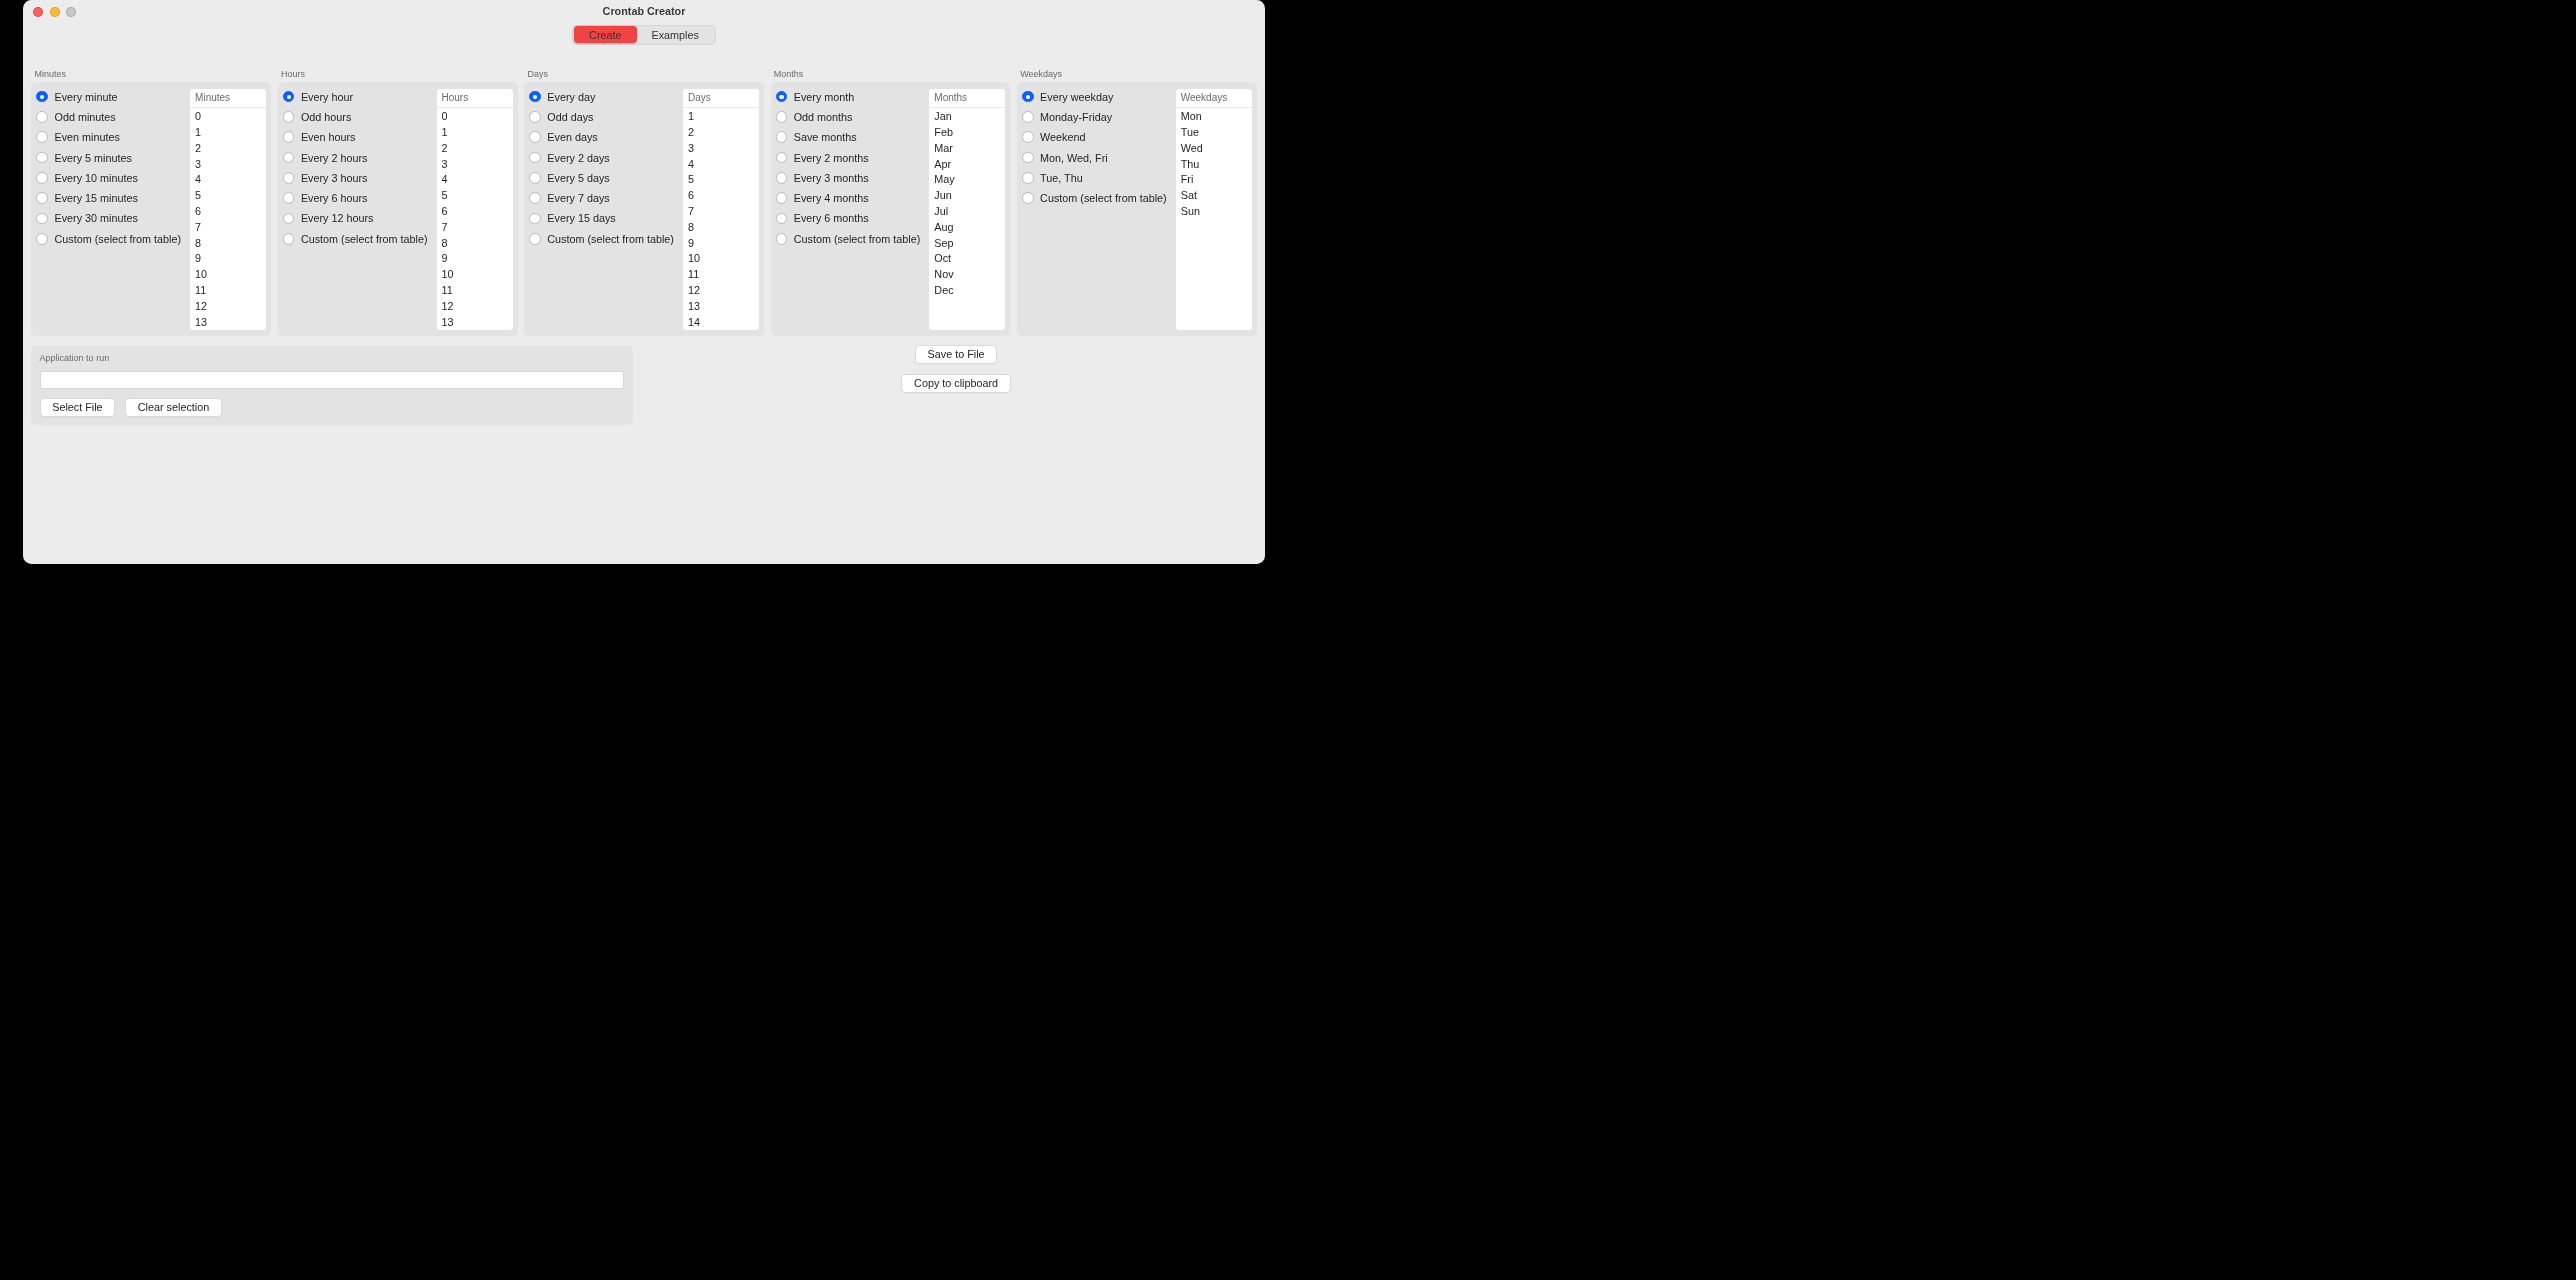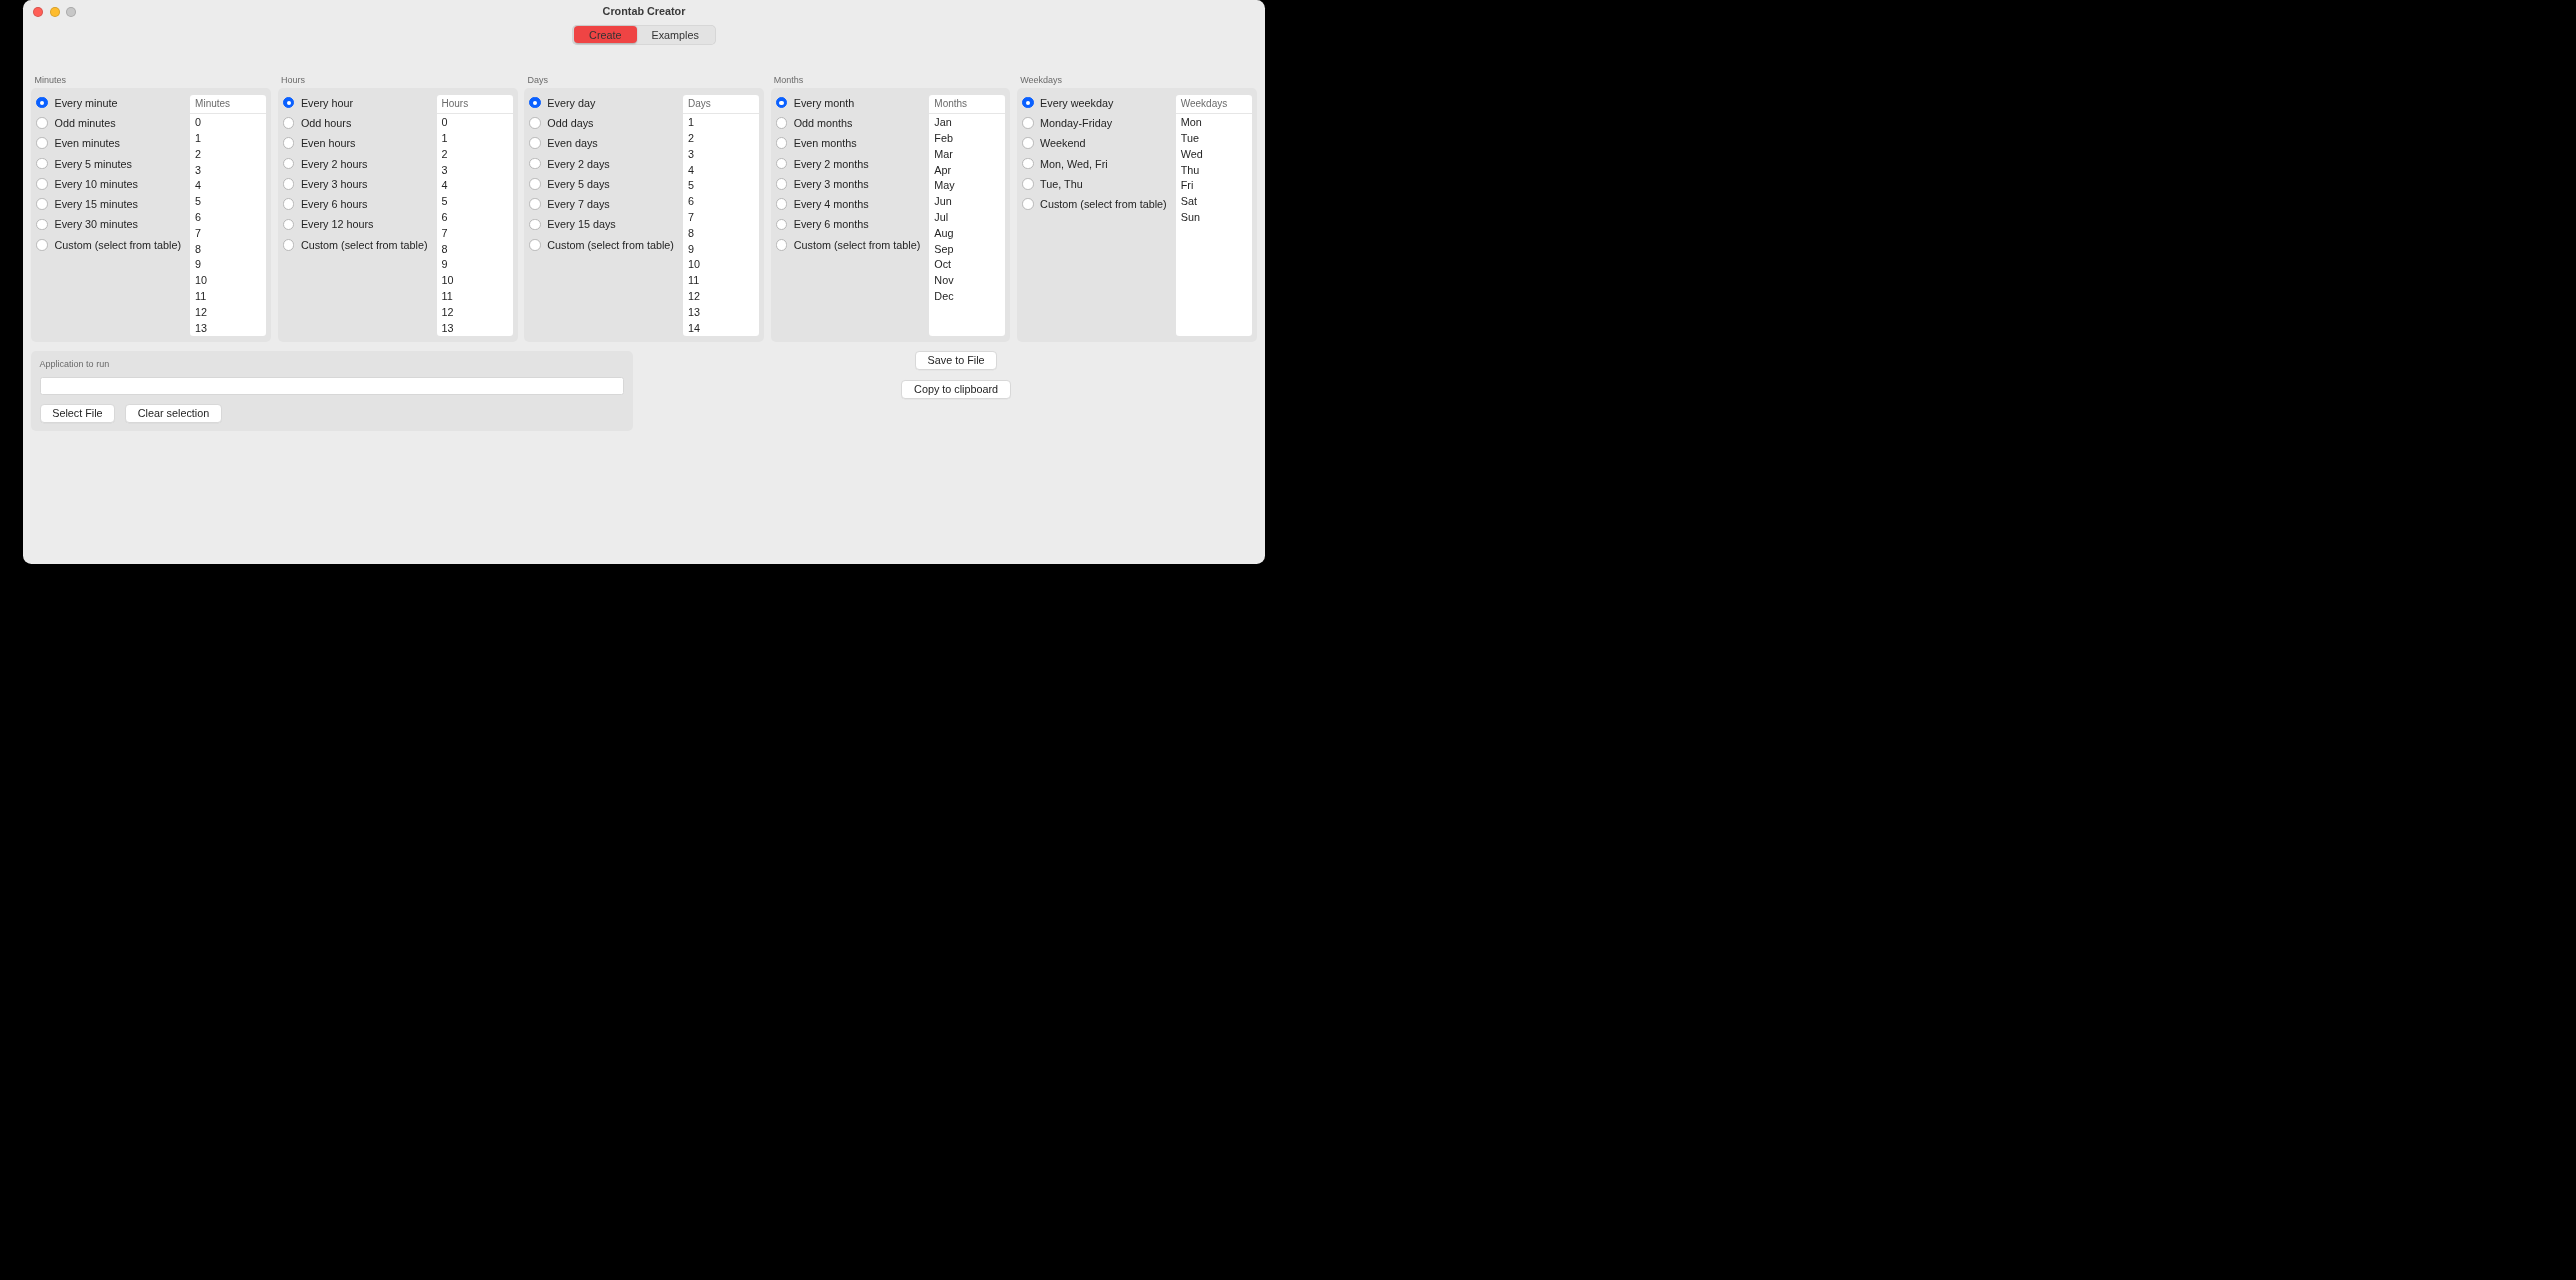--- a/index.html
+++ b/index.html
@@ -74,21 +74,21 @@
   .seg button.active {
     background:#ef4444;
     box-shadow: 0 0.4px 1.7px rgba(0,0,0,.25);
   }
 
   .content { flex:1; padding: 0 8.3px 8.3px; overflow:auto; }
 
   .columns-row {
     display:flex;
     gap:6.6px;
-    margin-top:20px;
+    margin-top:14px;
   }
   .col {
     flex:1;
     min-width:0;
     display:flex;
     flex-direction:column;
   }
   .col-header {
     font-size:9px;
     color:#6a6a6a;
@@ -386,21 +386,21 @@
               <div class="radio-item">
                 <span class="radio checked"></span>
                 <span>Every month</span>
               </div>
               <div class="radio-item">
                 <span class="radio"></span>
                 <span>Odd months</span>
               </div>
               <div class="radio-item">
                 <span class="radio"></span>
-                <span>Even months</span>
+                <span>Save months</span>
               </div>
               <div class="radio-item">
                 <span class="radio"></span>
                 <span>Every 2 months</span>
               </div>
               <div class="radio-item">
                 <span class="radio"></span>
                 <span>Every 3 months</span>
               </div>
               <div class="radio-item">

